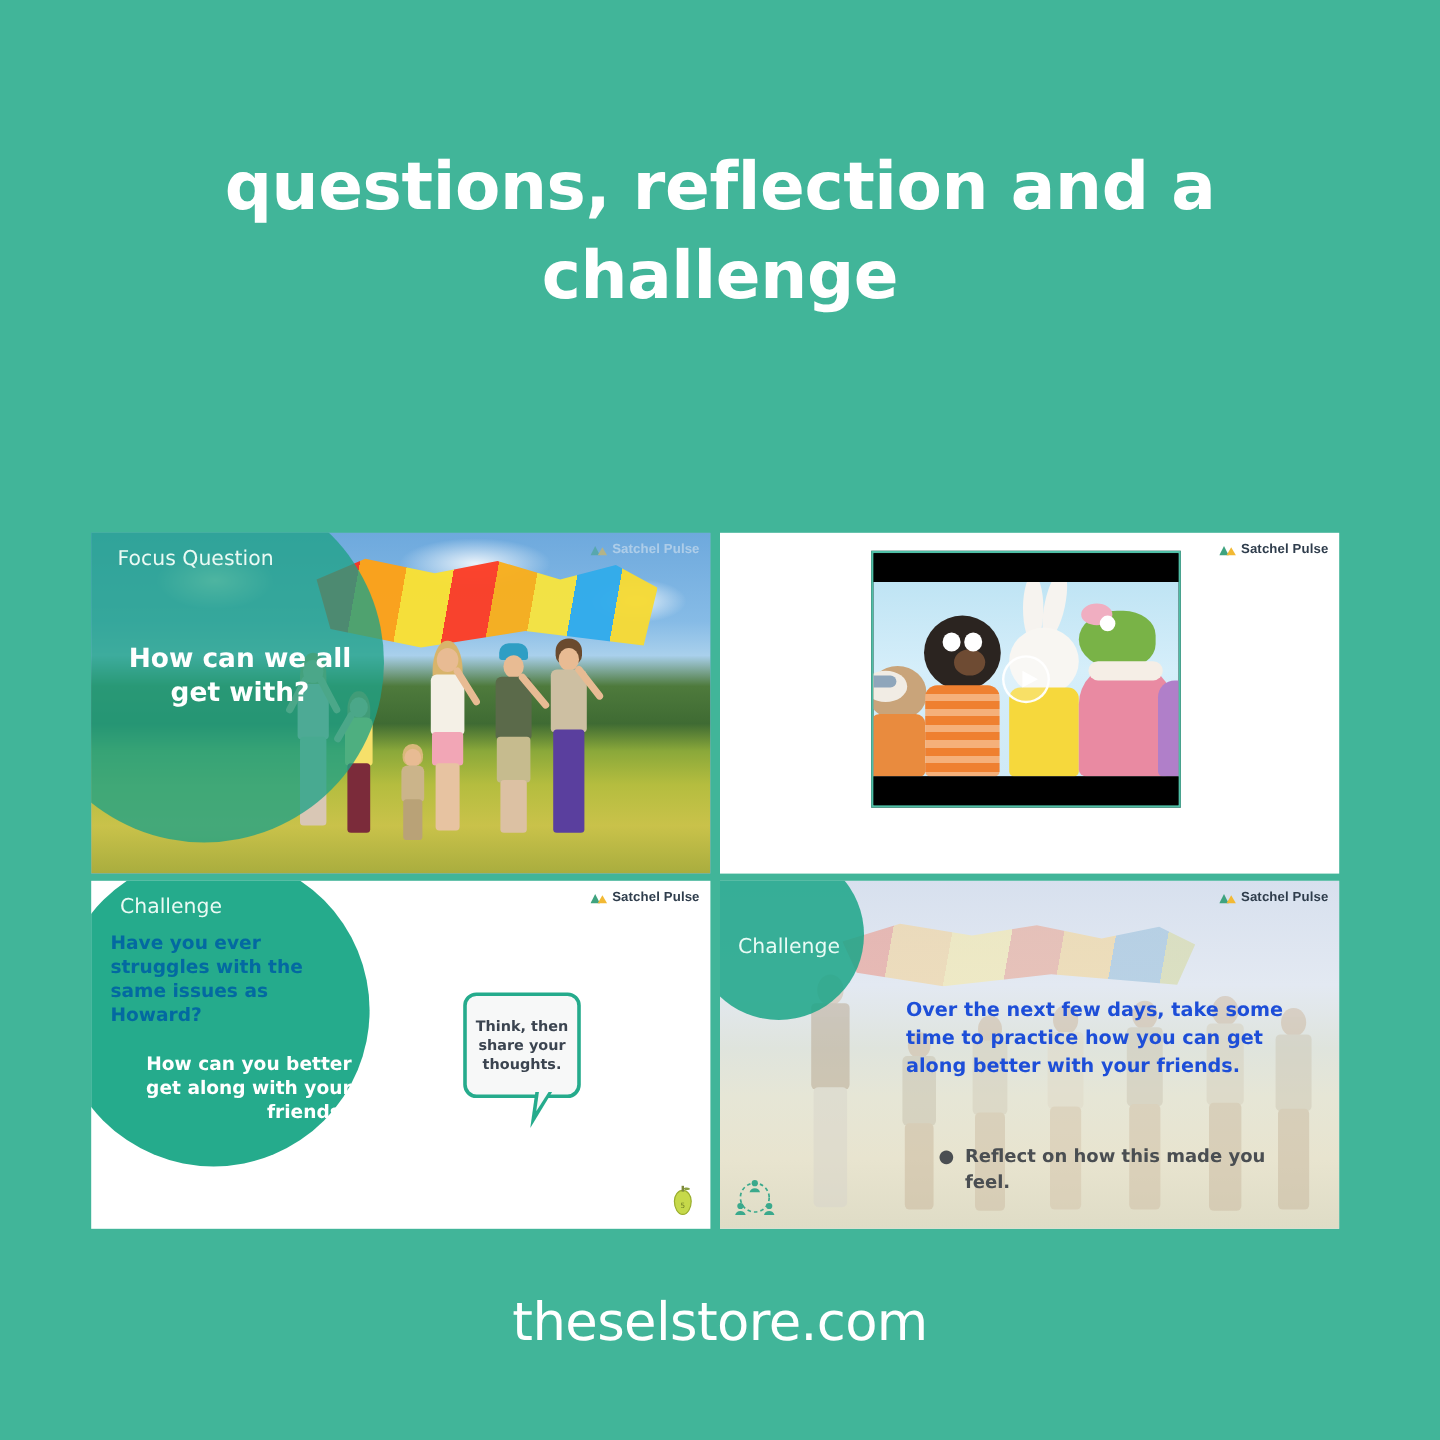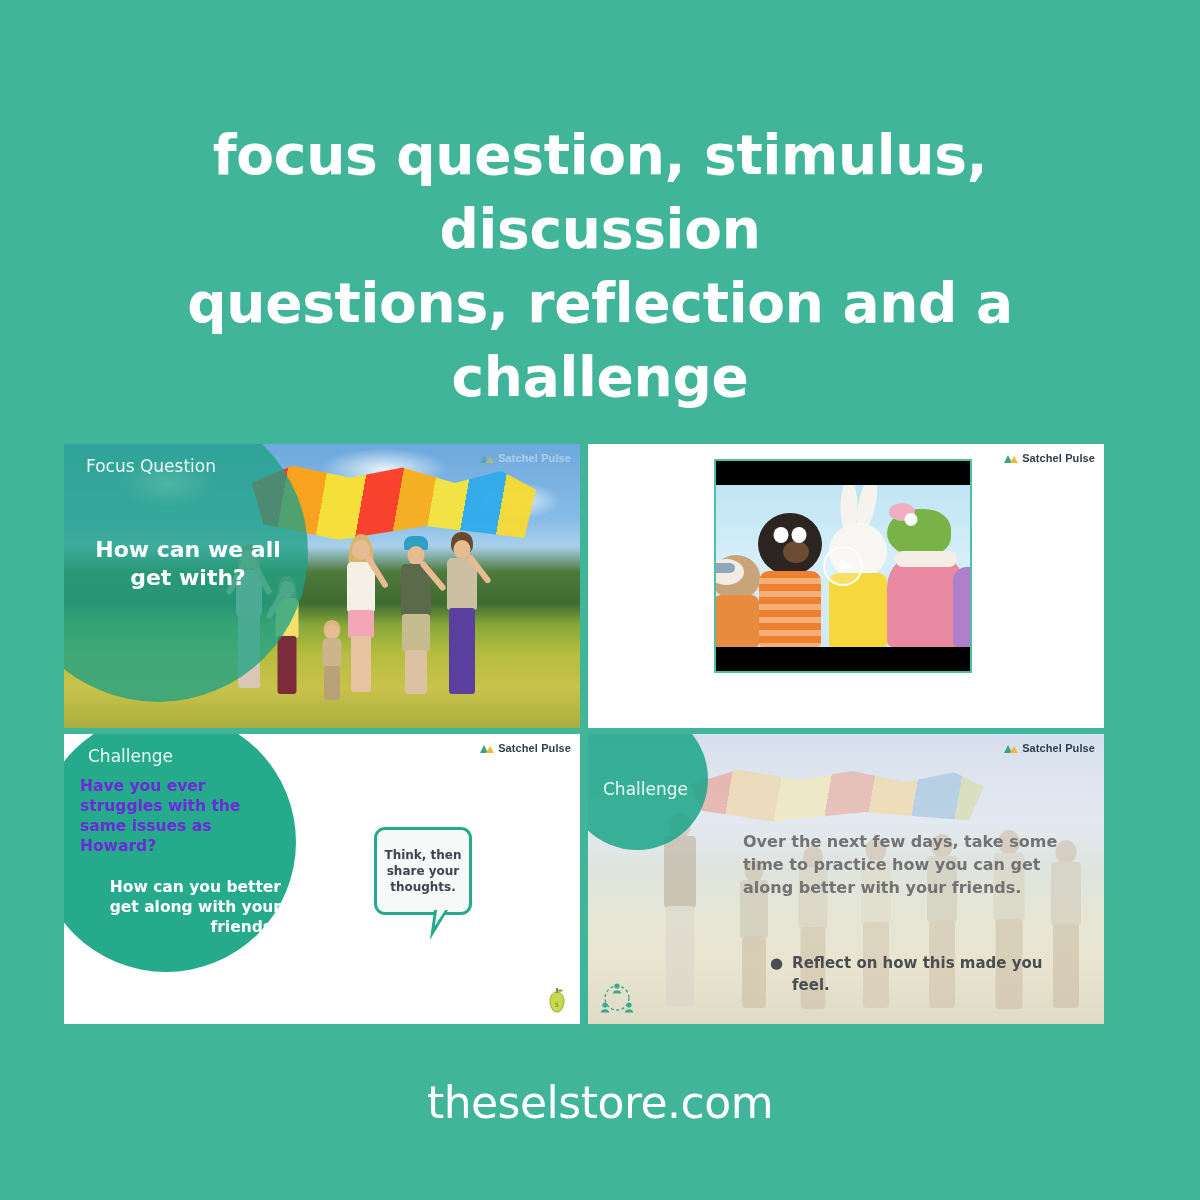--- a/index.html
+++ b/index.html
@@ -30,21 +30,21 @@
     line-height: 74px;
     font-weight: 600;
     letter-spacing: -0.3px;
     font-family: "DejaVu Sans", sans-serif;
   }
   .headline-line { display: block; }
 
   
   .slides {
     position: absolute;
-    left: 64px;
+    left: 76px;
     top: 444px;
     width: 876px;
     height: 586px;
     display: grid;
     grid-template-columns: 520px 520px;
     grid-template-rows: 290px 296px;
   }
   .slide-cell { padding: 0 4px 6px 0; }
   .slide-cell.right { padding: 0 0 6px 4px; }
 
@@ -182,21 +182,21 @@
     background: #25ab8c;
     z-index: 2;
   }
   .s3-title {
     position: absolute; left: 24px; top: 12px;
     color: #eafaf4; font-size: 17px; font-weight: 400; z-index: 5;
     font-family: "DejaVu Sans", sans-serif;
   }
   .s3-q1 {
     position: absolute; left: 16px; top: 42px; width: 190px;
-    color: #6d28d9; font-size: 15.5px; font-weight: bold; line-height: 20px;
+    color: #0369a1; font-size: 15.5px; font-weight: bold; line-height: 20px;
     z-index: 5; font-family: "DejaVu Sans", sans-serif;
   }
   .s3-q2 {
     position: absolute; left: 22px; top: 143px; width: 195px;
     color: #ffffff; font-size: 15.5px; font-weight: bold; line-height: 20px;
     text-align: right; z-index: 5; font-family: "DejaVu Sans", sans-serif;
   }
   .bubble {
     position: absolute; left: 310px; top: 93px;
     width: 98px; height: 88px;
@@ -256,21 +256,21 @@
     background: rgba(26,164,135,0.85);
     z-index: 3;
   }
   .s4-title {
     position: absolute; left: 15px; top: 45px;
     color: #e8fbf5; font-size: 17px; font-weight: 400; z-index: 5;
     font-family: "DejaVu Sans", sans-serif;
   }
   .s4-body {
     position: absolute; left: 155px; top: 96px; width: 330px;
-    color: #737373; font-size: 16px; font-weight: bold; line-height: 23px;
+    color: #1d4ed8; font-size: 16px; font-weight: bold; line-height: 23px;
     z-index: 5; font-family: "DejaVu Sans", sans-serif;
   }
   .s4-bullets {
     position: absolute; left: 182px; top: 218px; width: 300px;
     z-index: 5;
   }
   .s4-bullet {
     display: flex; gap: 9px;
     color: #4a4e52; font-size: 15px; font-weight: bold; line-height: 22px;
     font-family: "DejaVu Sans", sans-serif;
@@ -304,21 +304,20 @@
     font-family: "DejaVu Sans", sans-serif;
     letter-spacing: -0.5px;
   }
 </style>
 </head>
 <body>
 
 <div id="root">
 
   <div class="headline">
-    <span class="headline-line">focus question, stimulus, discussion</span>
     <span class="headline-line">questions, reflection and a challenge</span>
   </div>
 
   <div class="slides">
 
     <div class="slide-cell">
       <div class="slide s1">
 
         <div class="s1-photo"></div>
         <div class="s1-chute"></div>

